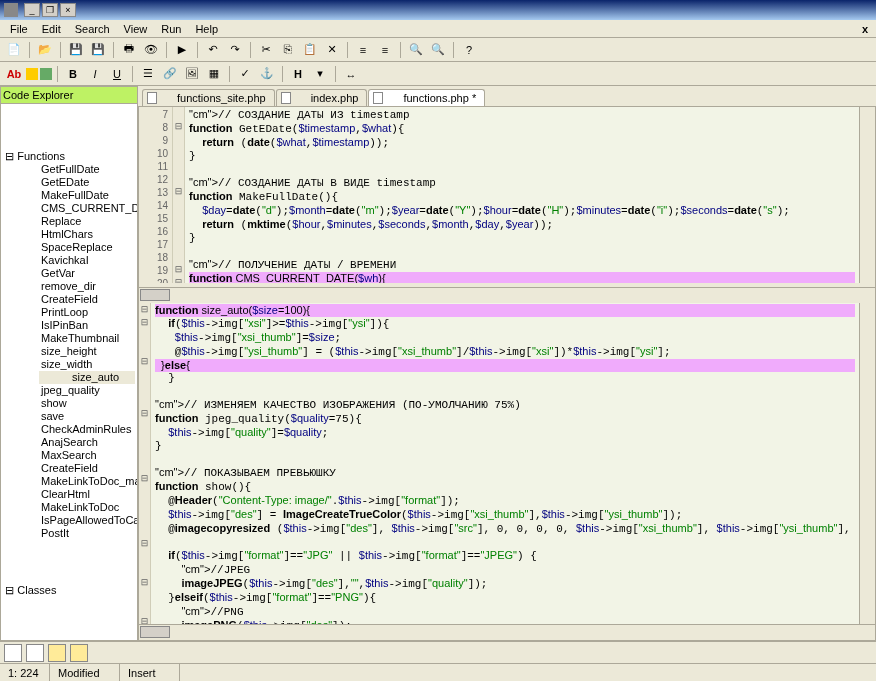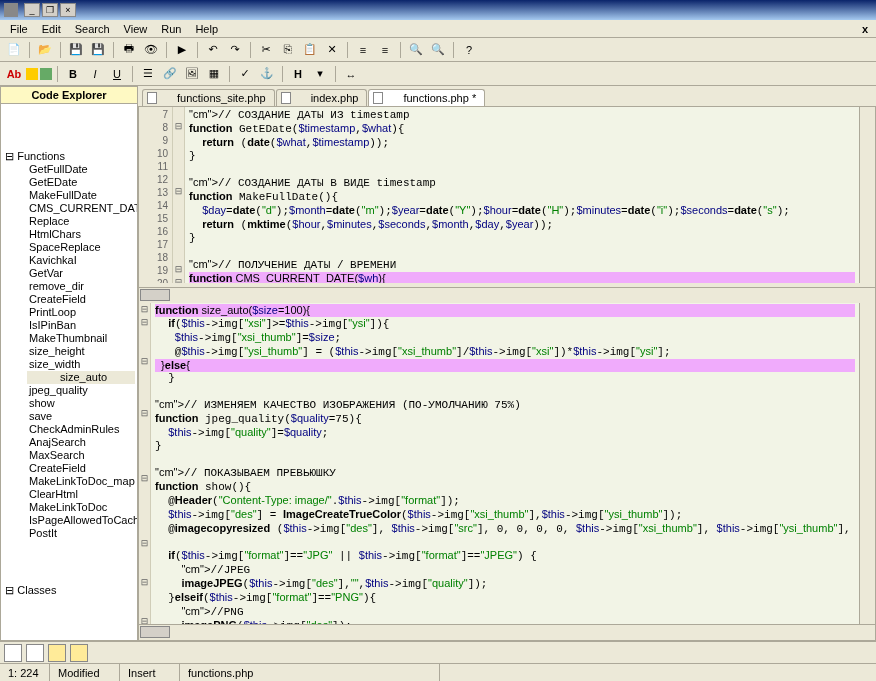--- a/index.html
+++ b/index.html
@@ -9,26 +9,26 @@
 .titlebar .title { flex: 1; font-weight: bold; }
 .titlebar .winbtn { width: 16px; height: 14px; background: #d4d0c8; border: 1px solid #888; margin-left: 2px; display: flex; align-items: center; justify-content: center; cursor: pointer; color: #000; font-size: 9px; }
 .menubar { background: #ece9d8; height: 18px; display: flex; align-items: center; padding: 0 4px; gap: 2px; border-bottom: 1px solid #aca899; position: relative; }
 .menubar .menuitem { padding: 1px 6px; cursor: pointer; }
 .menubar .close-x { position: absolute; right: 4px; font-weight: bold; cursor: pointer; padding: 0 4px; }
 .toolbar { background: #ece9d8; height: 24px; display: flex; align-items: center; padding: 0 4px; gap: 2px; border-bottom: 1px solid #aca899; }
 .toolbar .tbtn { width: 20px; height: 20px; display: flex; align-items: center; justify-content: center; cursor: pointer; border: 1px solid transparent; }
 .toolbar .sep { width: 1px; height: 16px; background: #aca899; margin: 0 3px; }
 .main { flex: 1; display: flex; overflow: hidden; }
 .sidebar { width: 138px; background: #fff; border: 1px solid #aca899; display: flex; flex-direction: column; }
-.sidebar-title { background: #fef9c3; text-align: center; font-weight: bold; padding: 2px; border-bottom: 1px solid #aca899; }
+.sidebar-title { background: #bef264; text-align: left; font-weight: normal; padding: 2px; border-bottom: 1px solid #aca899; }
 .tree { flex: 1; overflow: auto; padding: 2px; font-size: 10px; line-height: 13px; }
 .tree-node { white-space: nowrap; cursor: pointer; padding: 0 2px; }
 .tree-node.root { margin-left: 0; margin-top: 44px; }
 .tree-node.root::before { content: "⊟ "; }
-.tree-node.child { margin-left: 24px; }
+.tree-node.child { margin-left: 36px; }
 .tree-node.sel { background: #ece9d8; padding-left: 33px; }
 .sidebar-bottom { background: #ece9d8; height: 22px; display: flex; align-items: center; gap: 4px; padding: 0 4px; border-top: 1px solid #aca899; }
 .sidebar-bottom .sbtn { width: 18px; height: 18px; background: #fff; border: 1px solid #888; cursor: pointer; }
 .editor-area { flex: 1; display: flex; flex-direction: column; overflow: hidden; }
 .tabs { background: #ece9d8; height: 20px; display: flex; align-items: flex-end; padding-left: 4px; gap: 0; }
 .tab { background: #ece9d8; border: 1px solid #aca899; border-bottom: none; padding: 2px 8px 2px 4px; display: flex; align-items: center; gap: 20px; cursor: pointer; margin-right: 1px; font-size: 10px; border-radius: 3px 3px 0 0; }
 .tab.active { background: #fff; }
 .tab .doc-icon { width: 10px; height: 12px; background: #fff; border: 1px solid #888; }
 .panes { flex: 1; display: flex; flex-direction: column; overflow: hidden; border: 1px solid #aca899; }
 .pane { flex: 1; display: flex; overflow: hidden; background: #f2f4e6; position: relative; }
@@ -215,14 +215,13 @@
     <div class="sbtn" style="background:#ffeb99"></div>
     <div class="sbtn" style="background:#ffeb99"></div>
   </div>
   <div style="flex:1;background:#ece9d8;border-top:1px solid #aca899"></div>
 </div>
 
 <div class="statusbar">
   <div class="cell" style="width:50px">1: 224</div>
   <div class="cell" style="width:70px">Modified</div>
   <div class="cell" style="width:60px">Insert</div>
-  <div class="cell path">functions.php</div>
 </div>
 
 </body></html>

